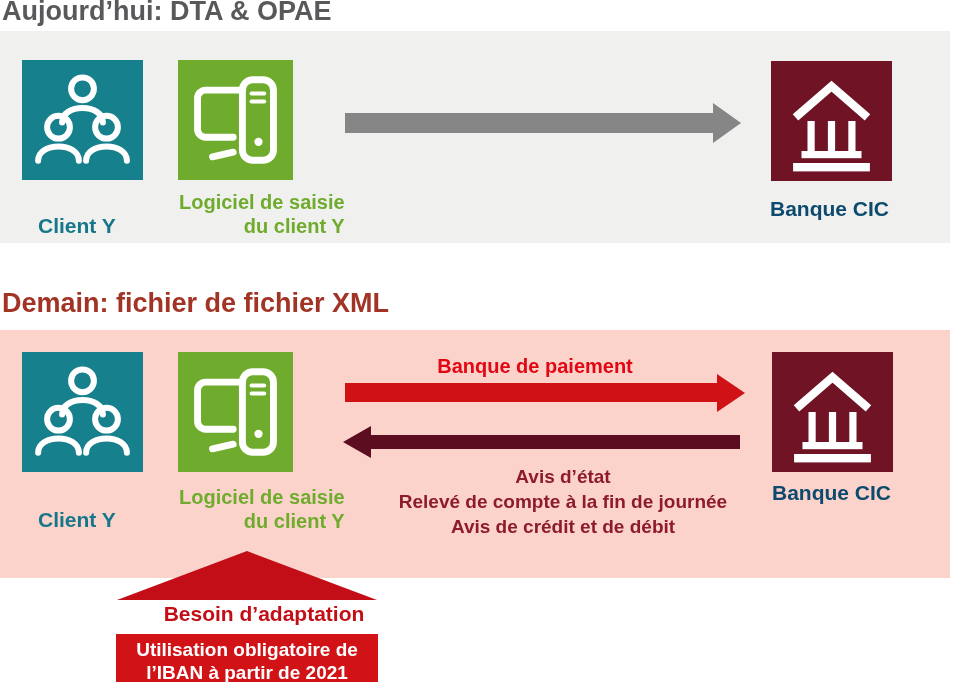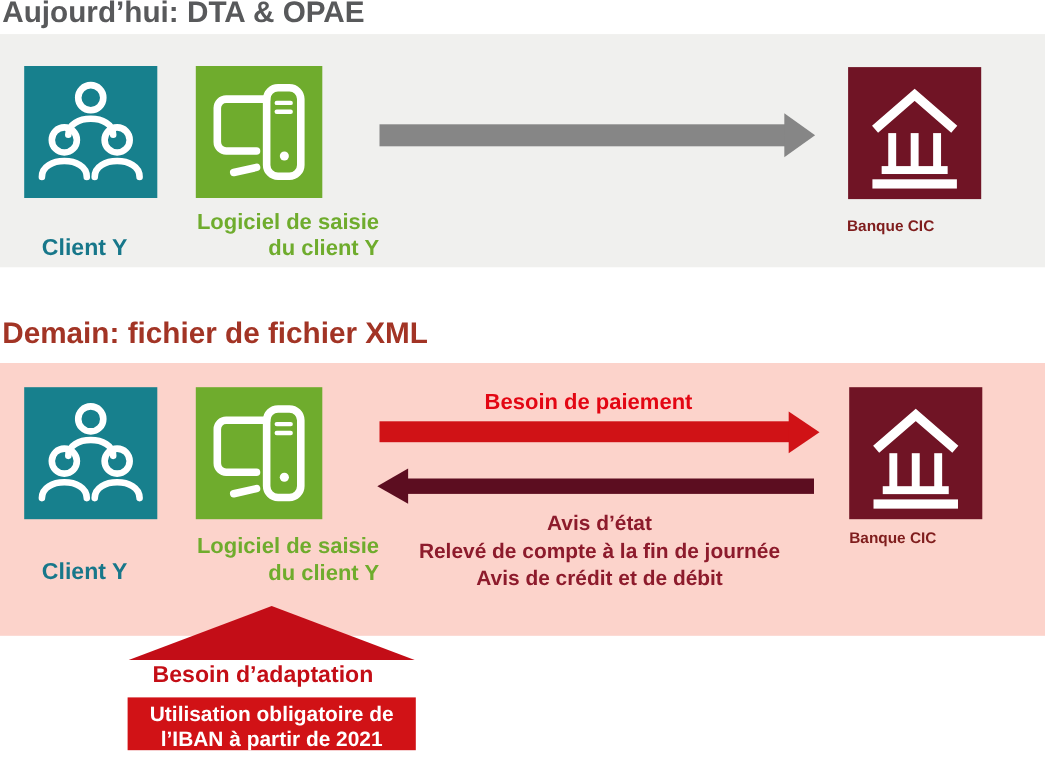--- a/index.html
+++ b/index.html
@@ -16,41 +16,41 @@
 
   .icon-box{position:absolute;width:121px;height:120px;}
   .icon-box svg{display:block;width:100%;height:100%;}
   .teal{background:#17808D;}
   .green{background:#6FAC2D;width:115px;}
   .maroon{background:#701425;}
 
   .lbl{position:absolute;font-weight:700;white-space:nowrap;}
   .lbl-client{color:#17778A;font-size:21px;}
   .lbl-soft{color:#6FAC2D;font-size:20px;line-height:24px;text-align:right;}
-  .lbl-bank{color:#7f1d1d;font-size:14px;}
+  .lbl-bank{color:#0c4a6e;font-size:21px;}
 
   
   .arrow{position:absolute;}
   .shaft{position:absolute;}
   .head{position:absolute;width:0;height:0;}
 
   .gray-shaft{left:0;top:10px;width:370px;height:20px;background:#868686;}
   .gray-head{left:368px;top:0;border-top:20px solid transparent;border-bottom:20px solid transparent;border-left:28px solid #868686;}
 
   .red-shaft{left:0;top:9px;width:374px;height:19px;background:#D01216;}
   .red-head{left:372px;top:0;border-top:19px solid transparent;border-bottom:19px solid transparent;border-left:28px solid #D01216;}
 
   .dark-head{left:0;top:0;border-top:16px solid transparent;border-bottom:16px solid transparent;border-right:28px solid #5C0D20;}
   .dark-shaft{left:27px;top:9px;width:370px;height:14px;background:#5C0D20;}
 
   .lbl-order{position:absolute;left:345px;top:355px;width:380px;text-align:center;color:#E30613;font-size:20px;font-weight:700;}
-  .avis{position:absolute;left:345px;top:464px;width:400px;text-align:center;color:#8D1B2C;font-size:19px;font-weight:700;line-height:25px;}
+  .avis{position:absolute;left:363px;top:464px;width:400px;text-align:center;color:#8D1B2C;font-size:19px;font-weight:700;line-height:25px;}
 
   .tri-up{position:absolute;left:117px;top:551px;width:0;height:0;border-left:130px solid transparent;border-right:130px solid transparent;border-bottom:49px solid #C30D17;}
-  .lbl-adapt{position:absolute;left:89px;top:602px;width:300px;text-align:center;color:#C40E16;font-size:21px;font-weight:700;}
+  .lbl-adapt{position:absolute;left:114px;top:602px;width:300px;text-align:center;color:#C40E16;font-size:21px;font-weight:700;}
   .note-box{position:absolute;left:116px;top:634px;width:262px;height:48px;background:#D11216;color:#ffffff;font-size:19px;font-weight:700;text-align:center;line-height:23px;padding-top:4px;box-sizing:border-box;}
 </style>
 </head>
 <body>
 
 <div class="stage">
 
   <div class="section-title title-today">Aujourd’hui: DTA &amp; OPAE</div>
 
   <div class="band band-today"></div>
@@ -127,21 +127,21 @@
         <path d="M56 24 H24 a7 7 0 0 0 -7 7 V58 a7 7 0 0 0 7 7 H48"></path>
         <path d="M30 82 L48 78"></path>
         <rect x="56" y="15" width="27" height="70" rx="9"></rect>
         <path d="M64 27 H75" stroke-width="3.5"></path>
         <path d="M64 34 H75" stroke-width="3.5"></path>
       </g>
       <circle cx="70" cy="69" r="3.6" fill="#ffffff"></circle>
     </svg>
   </div>
 
-  <div class="lbl-order">Besoin de paiement</div>
+  <div class="lbl-order">Banque de paiement</div>
   <div class="arrow" style="left:345px;top:374px;width:400px;height:38px;">
     <div class="shaft red-shaft"></div>
     <div class="head red-head"></div>
   </div>
 
   <div class="arrow" style="left:343px;top:426px;width:400px;height:32px;">
     <div class="head dark-head"></div>
     <div class="shaft dark-shaft"></div>
   </div>
 

